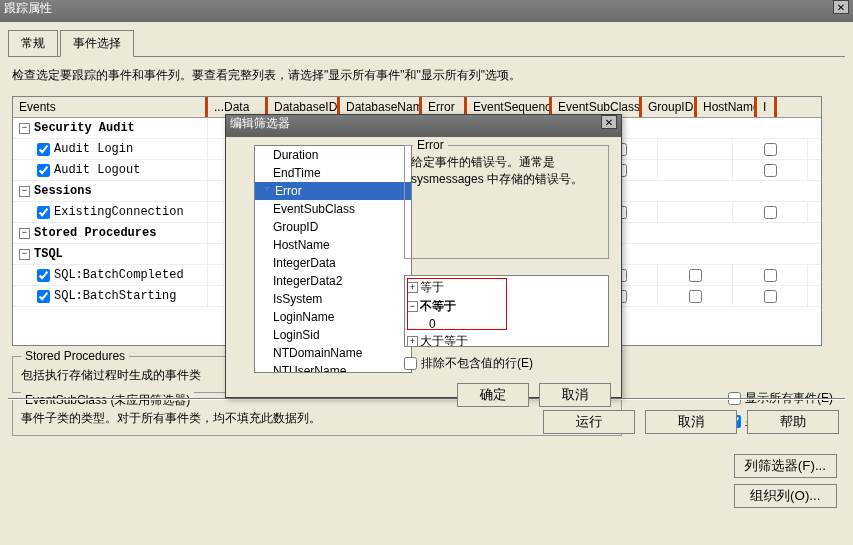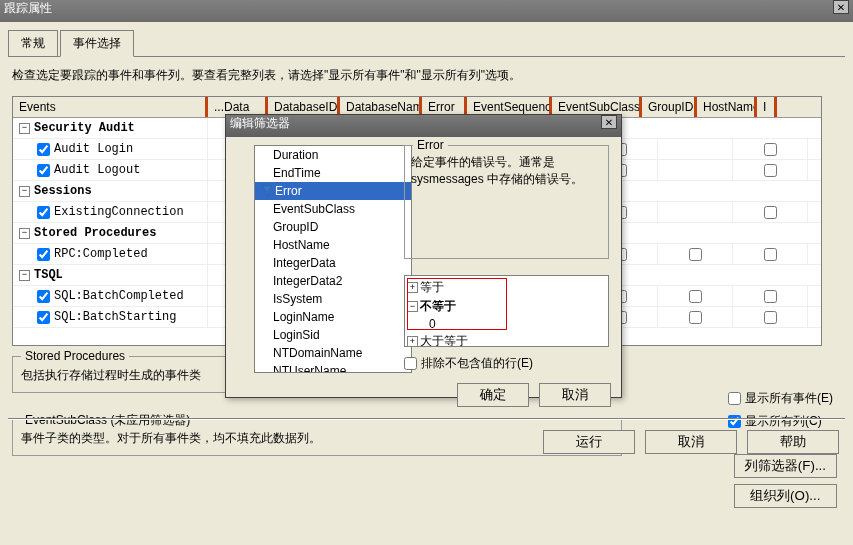--- a/index.html
+++ b/index.html
@@ -148,40 +148,20 @@
               <input type="checkbox" style="">
             </div>
           </div>
           <div class="events-row">
             <div class="events-cell first">
               <span class="tree-toggle">−</span>
               <span class="cat-label">Stored Procedures</span>
             </div>
           </div>
           <div class="events-row">
-            <div class="events-cell first" style="padding-left:24px">
-              <input type="checkbox" checked="" style="">
-              <span>RPC:Completed</span>
-            </div>
-            <div class="events-cell chk"></div>
-            <div class="events-cell chk"></div>
-            <div class="events-cell chk"></div>
-            <div class="events-cell chk"></div>
-            <div class="events-cell chk"></div>
-            <div class="events-cell chk">
-              <input type="checkbox" style="">
-            </div>
-            <div class="events-cell chk">
-              <input type="checkbox" style="">
-            </div>
-            <div class="events-cell chk">
-              <input type="checkbox" style="">
-            </div>
-          </div>
-          <div class="events-row">
             <div class="events-cell first">
               <span class="tree-toggle">−</span>
               <span class="cat-label">TSQL</span>
             </div>
           </div>
           <div class="events-row">
             <div class="events-cell first" style="padding-left:24px">
               <input type="checkbox" checked="" style="">
               <span>SQL:BatchCompleted</span>
             </div>
@@ -232,21 +212,21 @@
       <label>
           <input type="checkbox" style="">
           <span>显示所有事件(E)</span>
         </label>
       <label>
           <input type="checkbox" checked="" style="">
           <span>显示所有列(C)</span>
         </label>
     </div>
 
-    <div class="group" style="width:610px;margin-top:26px">
+    <div class="group" style="width:610px;margin-top:6px">
       <span class="group-title">EventSubClass (未应用筛选器)</span>
       <div>事件子类的类型。对于所有事件类，均不填充此数据列。</div>
     </div>
 
     <div class="right-buttons">
       <button class="btn">列筛选器(F)...</button>
       <button class="btn">组织列(O)...</button>
     </div>
 
     <div class="sep"></div>

